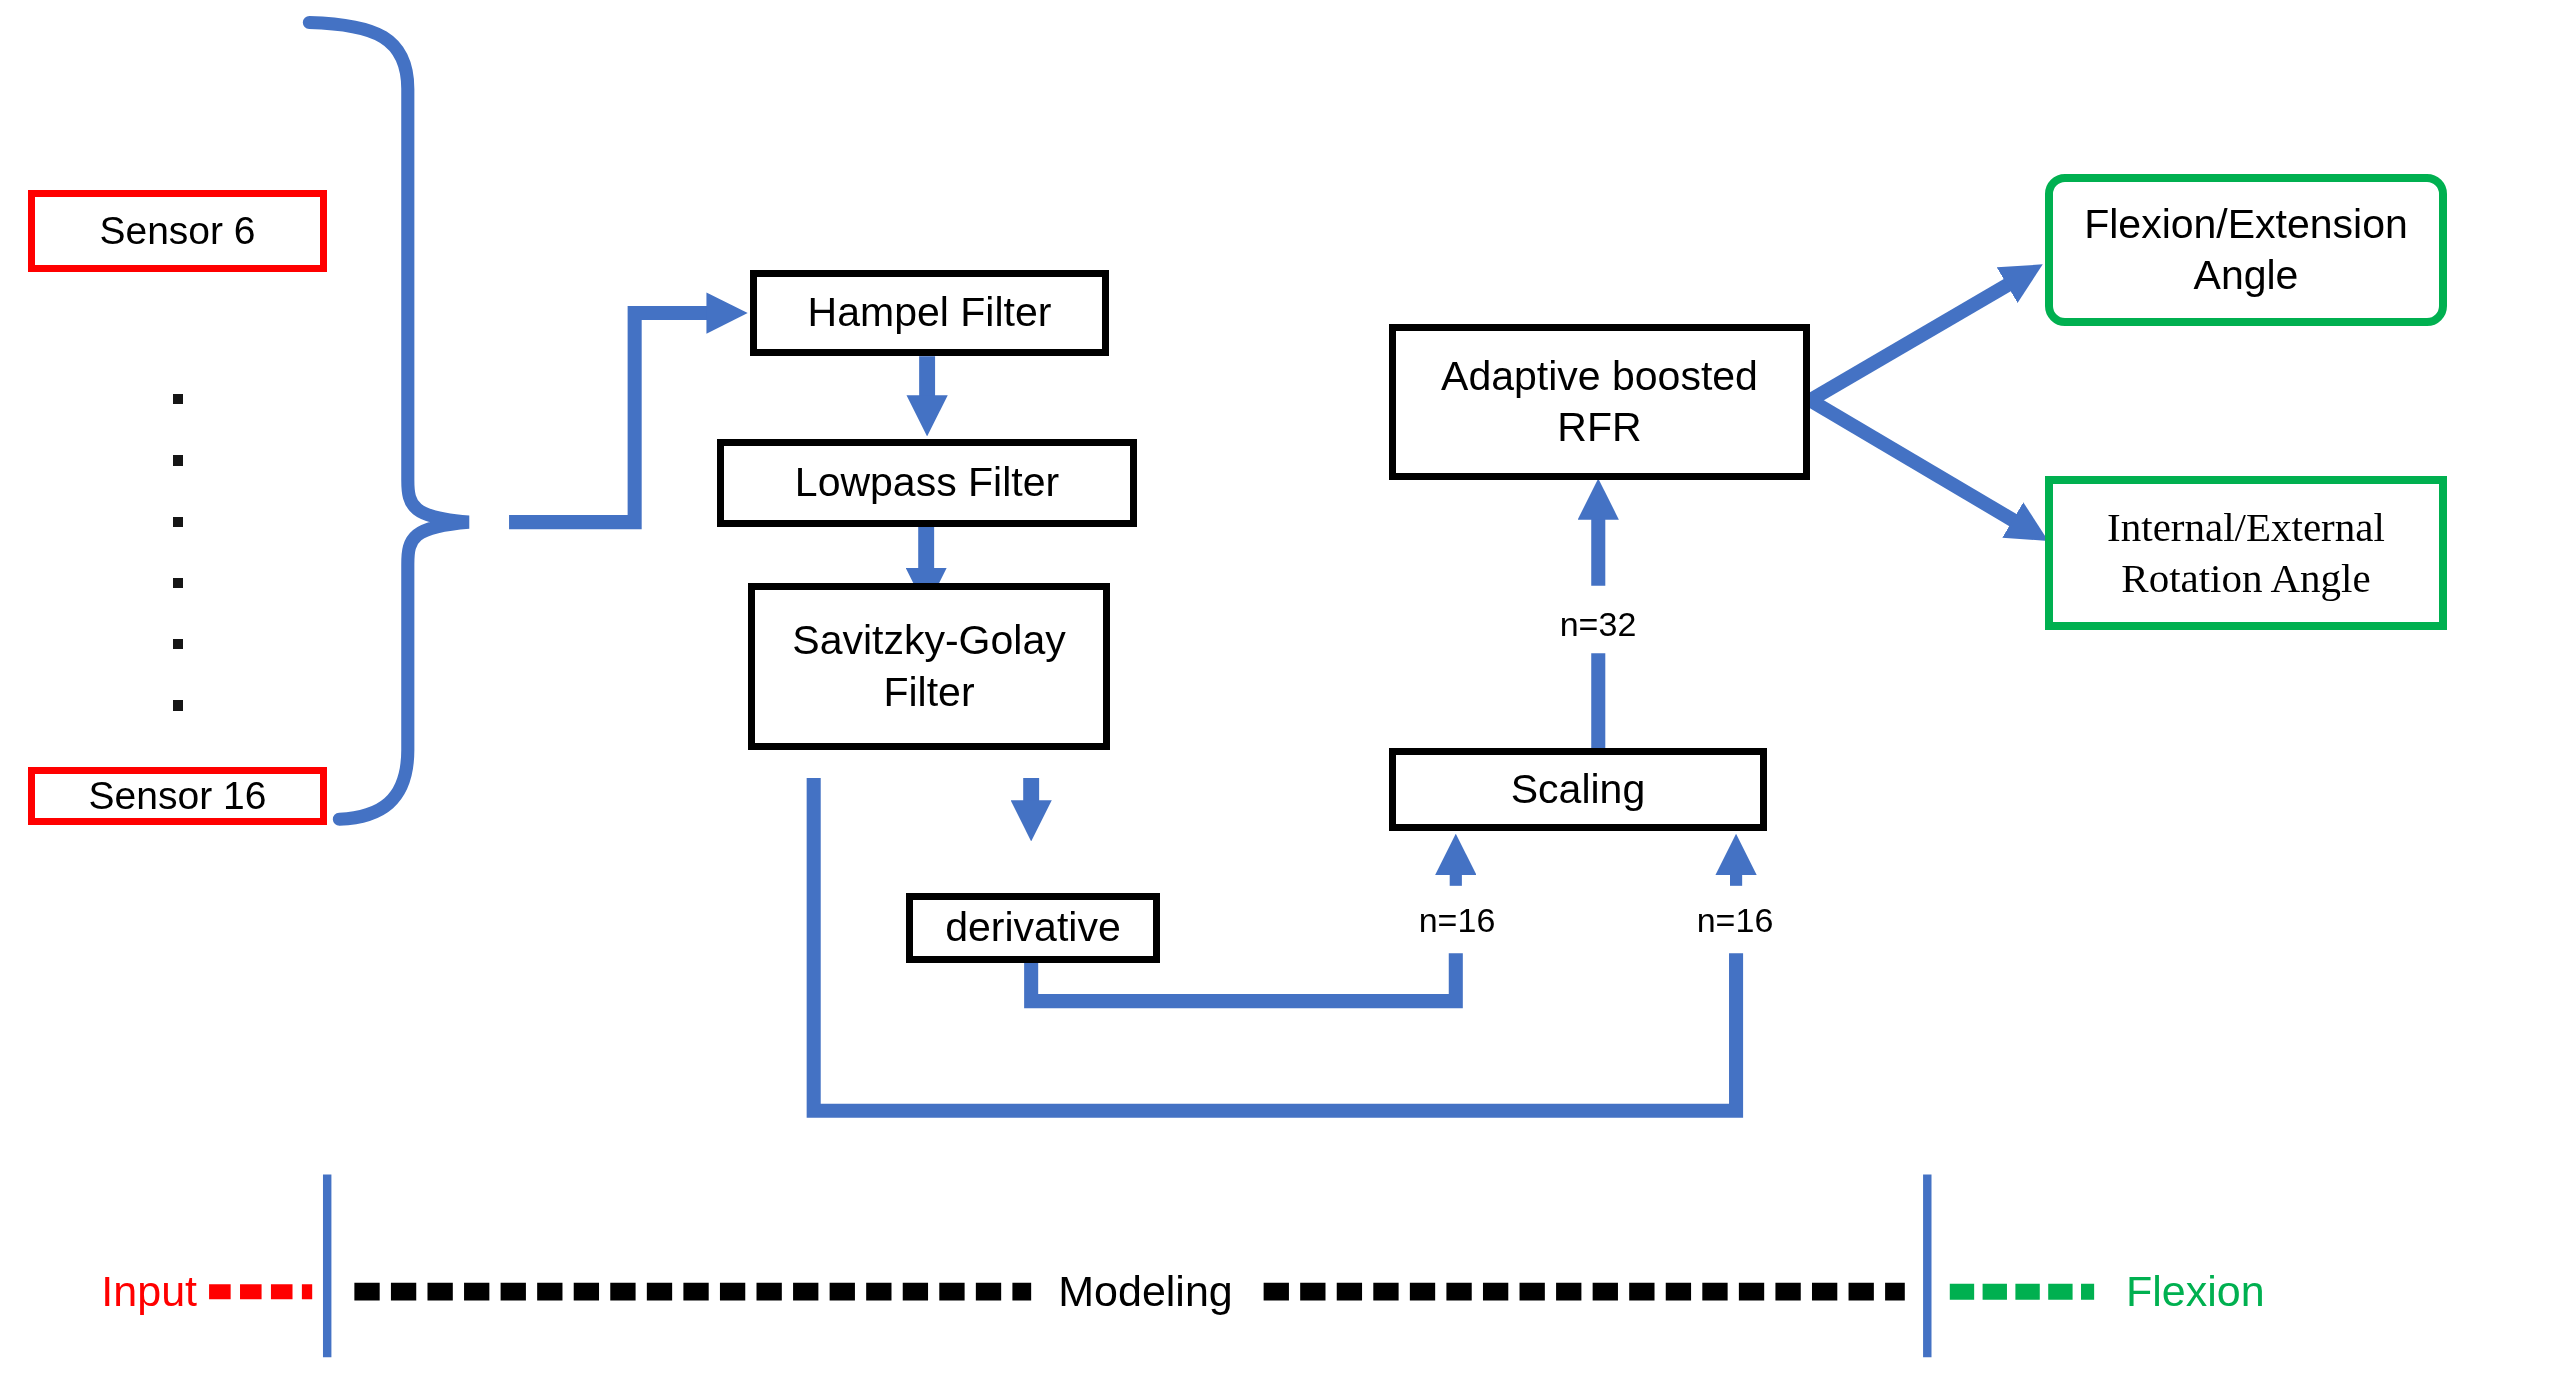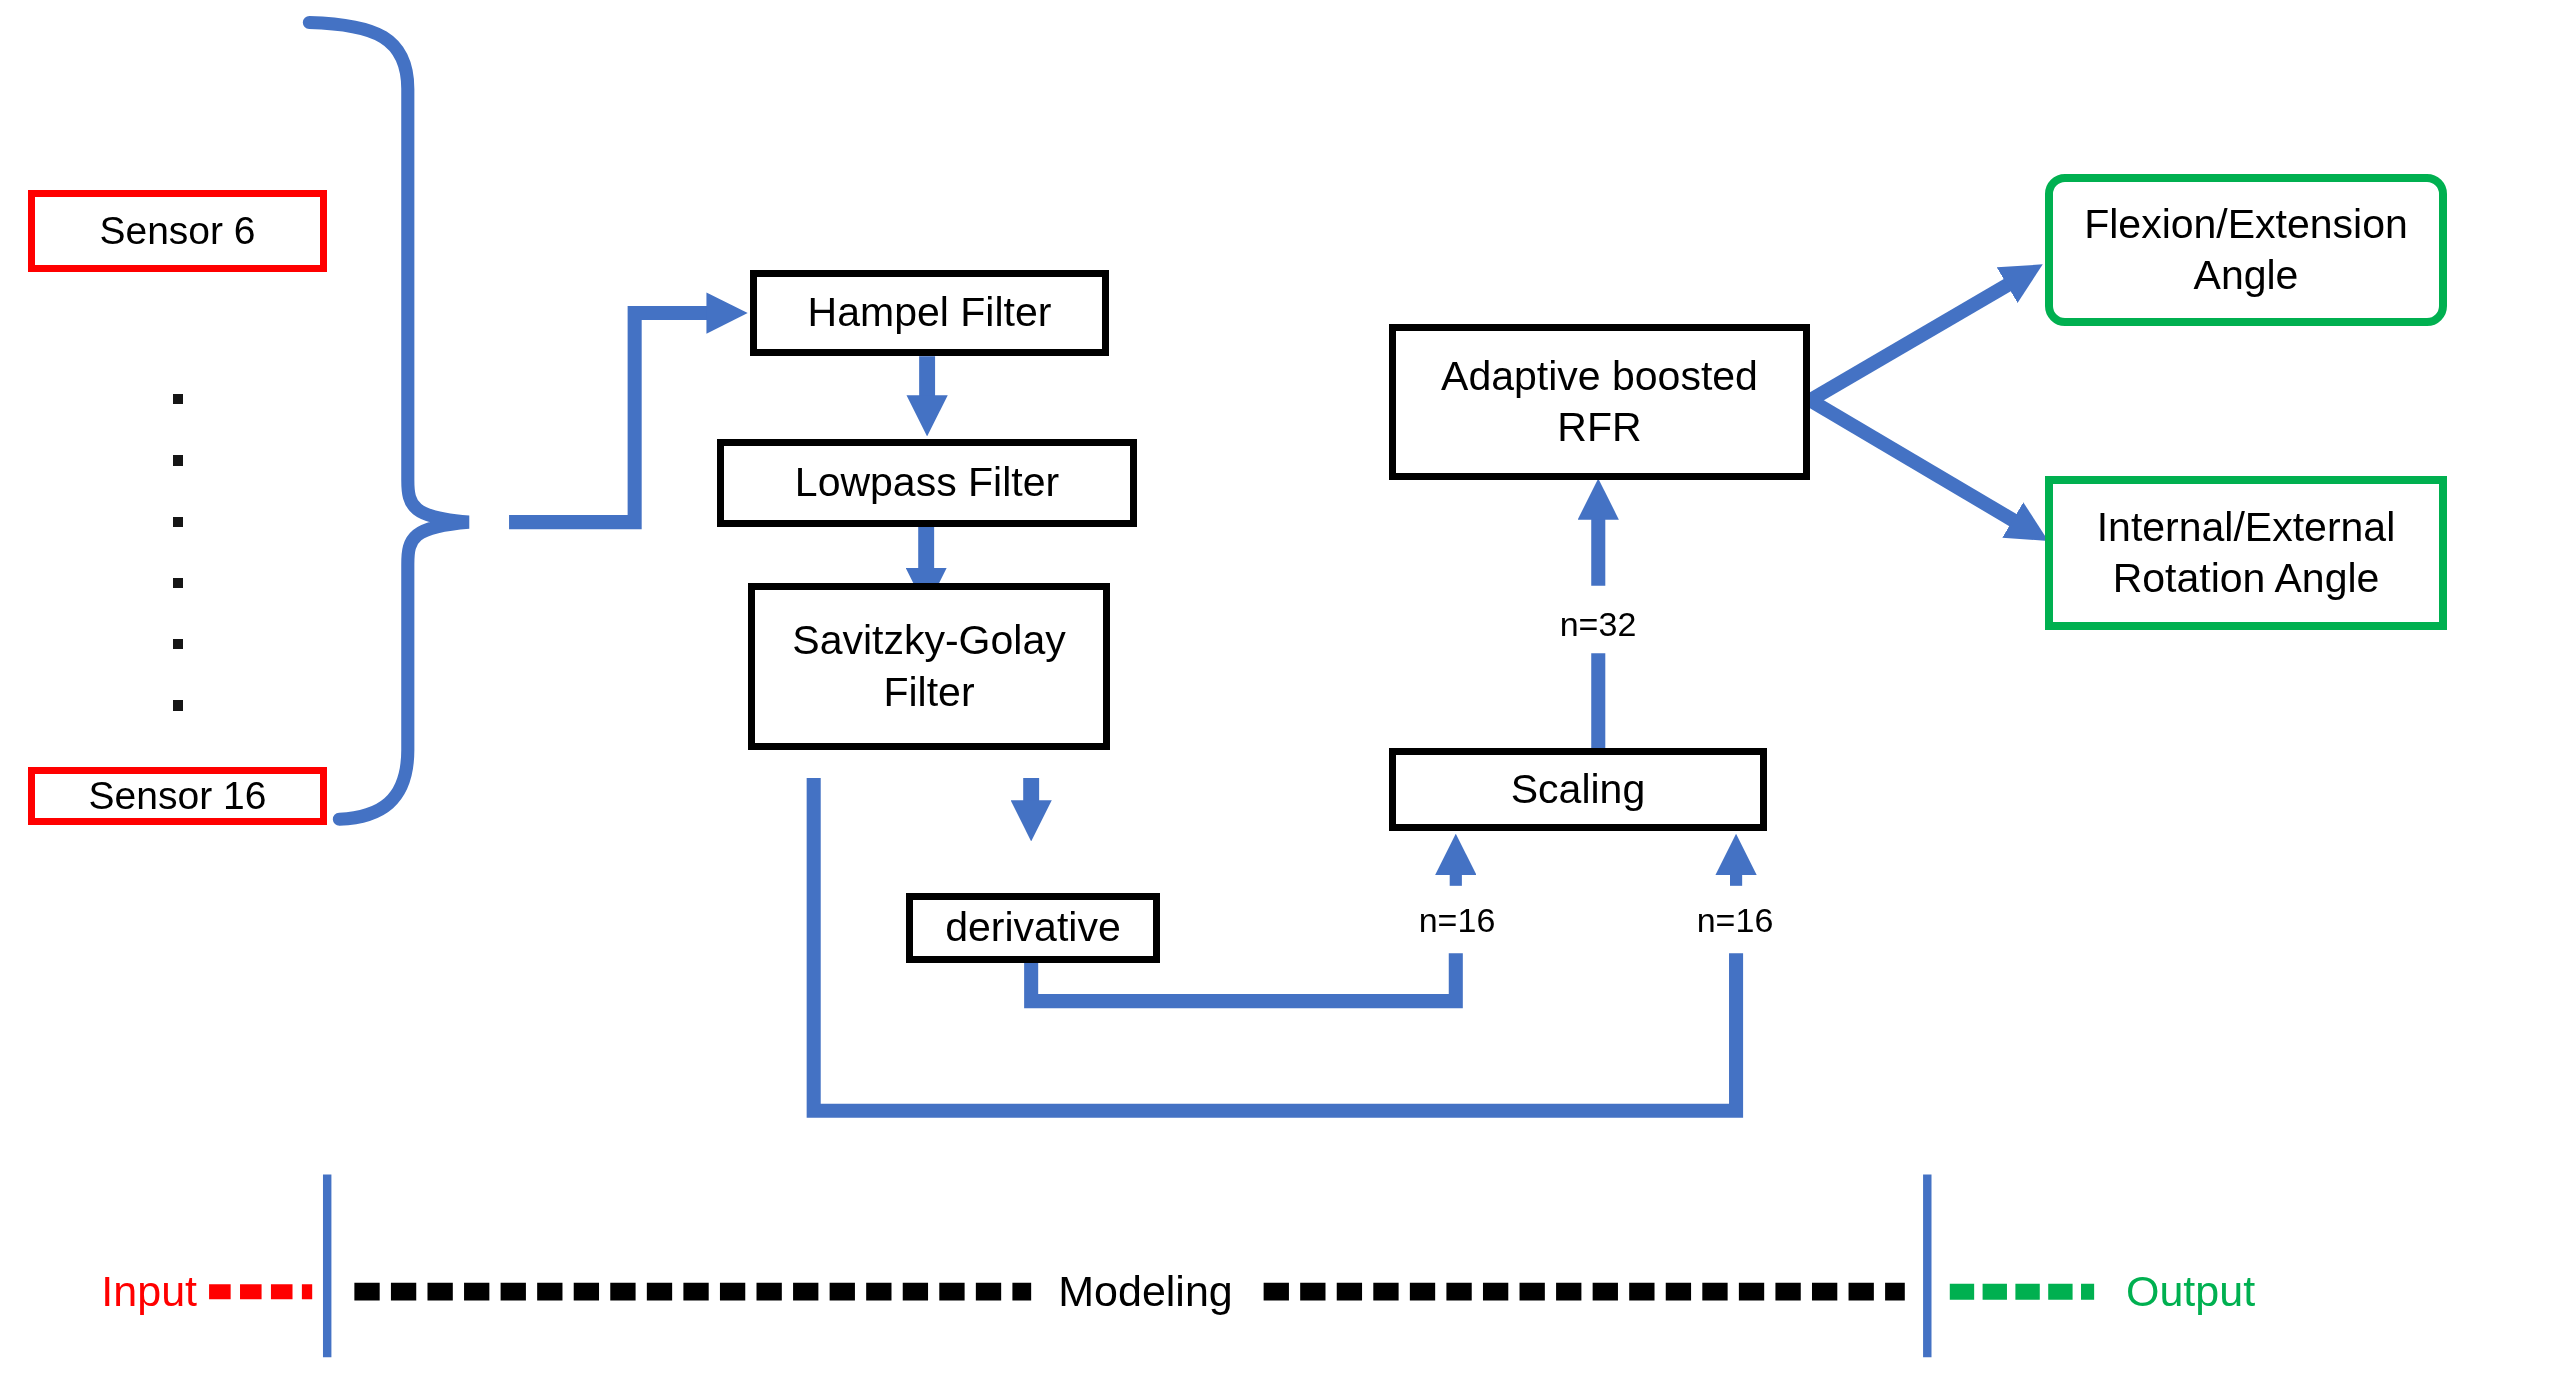--- a/index.html
+++ b/index.html
@@ -21,21 +21,21 @@
   .sensor-16{left:28px;top:767px;width:299px;height:58px;}
   .dots{position:absolute;left:173px;top:394px;display:flex;flex-direction:column;gap:51px;}
   .dot{width:10.3px;height:10.3px;background:#161616;}
   .hampel{left:750px;top:270px;width:359px;height:86px;}
   .lowpass{left:717px;top:439px;width:420px;height:88px;}
   .savgol{left:748px;top:583px;width:362px;height:167px;}
   .derivative{left:906px;top:893px;width:254px;height:70px;}
   .scaling{left:1389px;top:748px;width:378px;height:83px;}
   .rfr{left:1389px;top:324px;width:421px;height:156px;}
   .flexion{left:2045px;top:174px;width:402px;height:152px;border-radius:20px;}
-  .rotation{left:2045px;top:476px;width:402px;height:154px;}
+  .rotation{left:2045px;top:476px;width:402px;height:154px;font-family:Liberation Serif, serif;}
   .nlabel{
     position:absolute;font-size:34px;text-align:center;width:150px;line-height:1;
   }
   .n16-left{left:1382px;top:903px;}
   .n16-right{left:1660px;top:903px;}
   .n32{left:1523px;top:607px;}
   .legend-label{position:absolute;font-size:43px;line-height:1;top:1270px;}
   .legend-input{left:56px;width:141px;text-align:right;color:#ff0000;}
   .legend-modeling{left:1052px;width:187px;text-align:center;color:#000;}
   .legend-output{left:2126px;width:187px;text-align:left;color:#00b050;}
@@ -123,16 +123,16 @@
   <div class="node green-box rotation">
     <span>Internal/External Rotation Angle</span>
   </div>
 
   <div class="nlabel n16-left">n=16</div>
   <div class="nlabel n16-right">n=16</div>
   <div class="nlabel n32">n=32</div>
 
   <div class="legend-label legend-input">Input</div>
   <div class="legend-label legend-modeling">Modeling</div>
-  <div class="legend-label legend-output">Output</div>
+  <div class="legend-label legend-output">Flexion</div>
 
 </div>
 
 
 </body></html>

